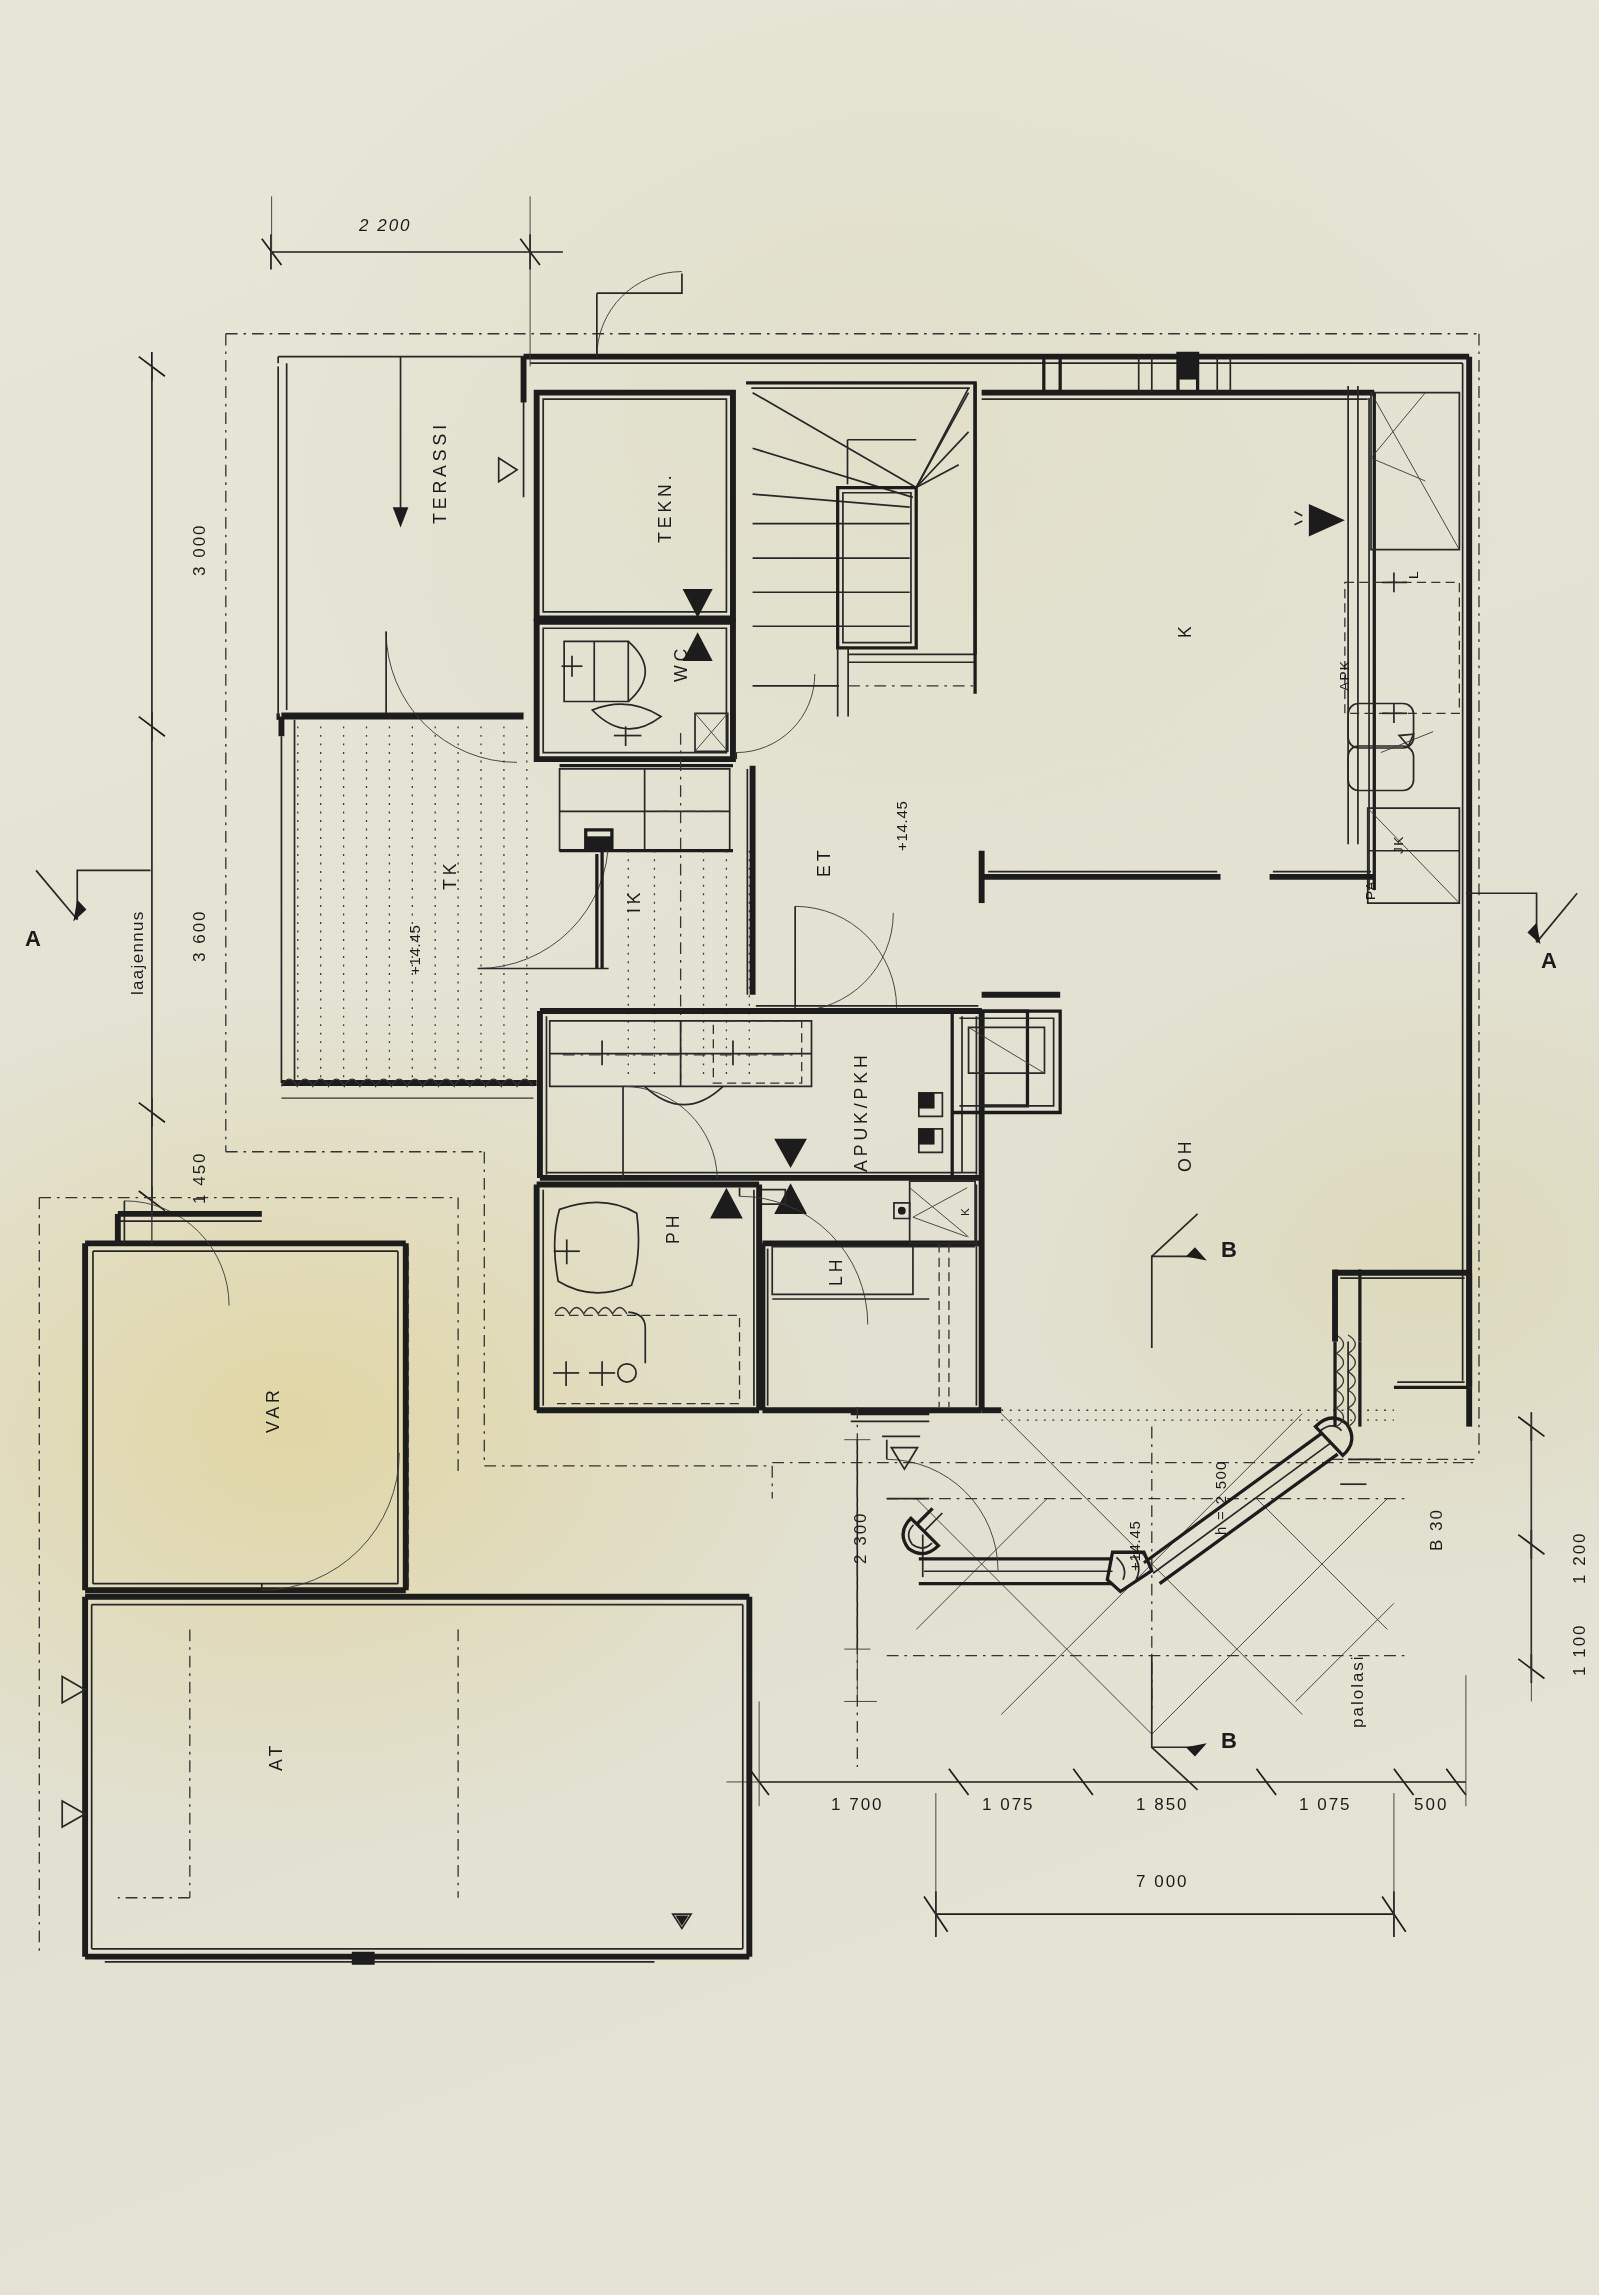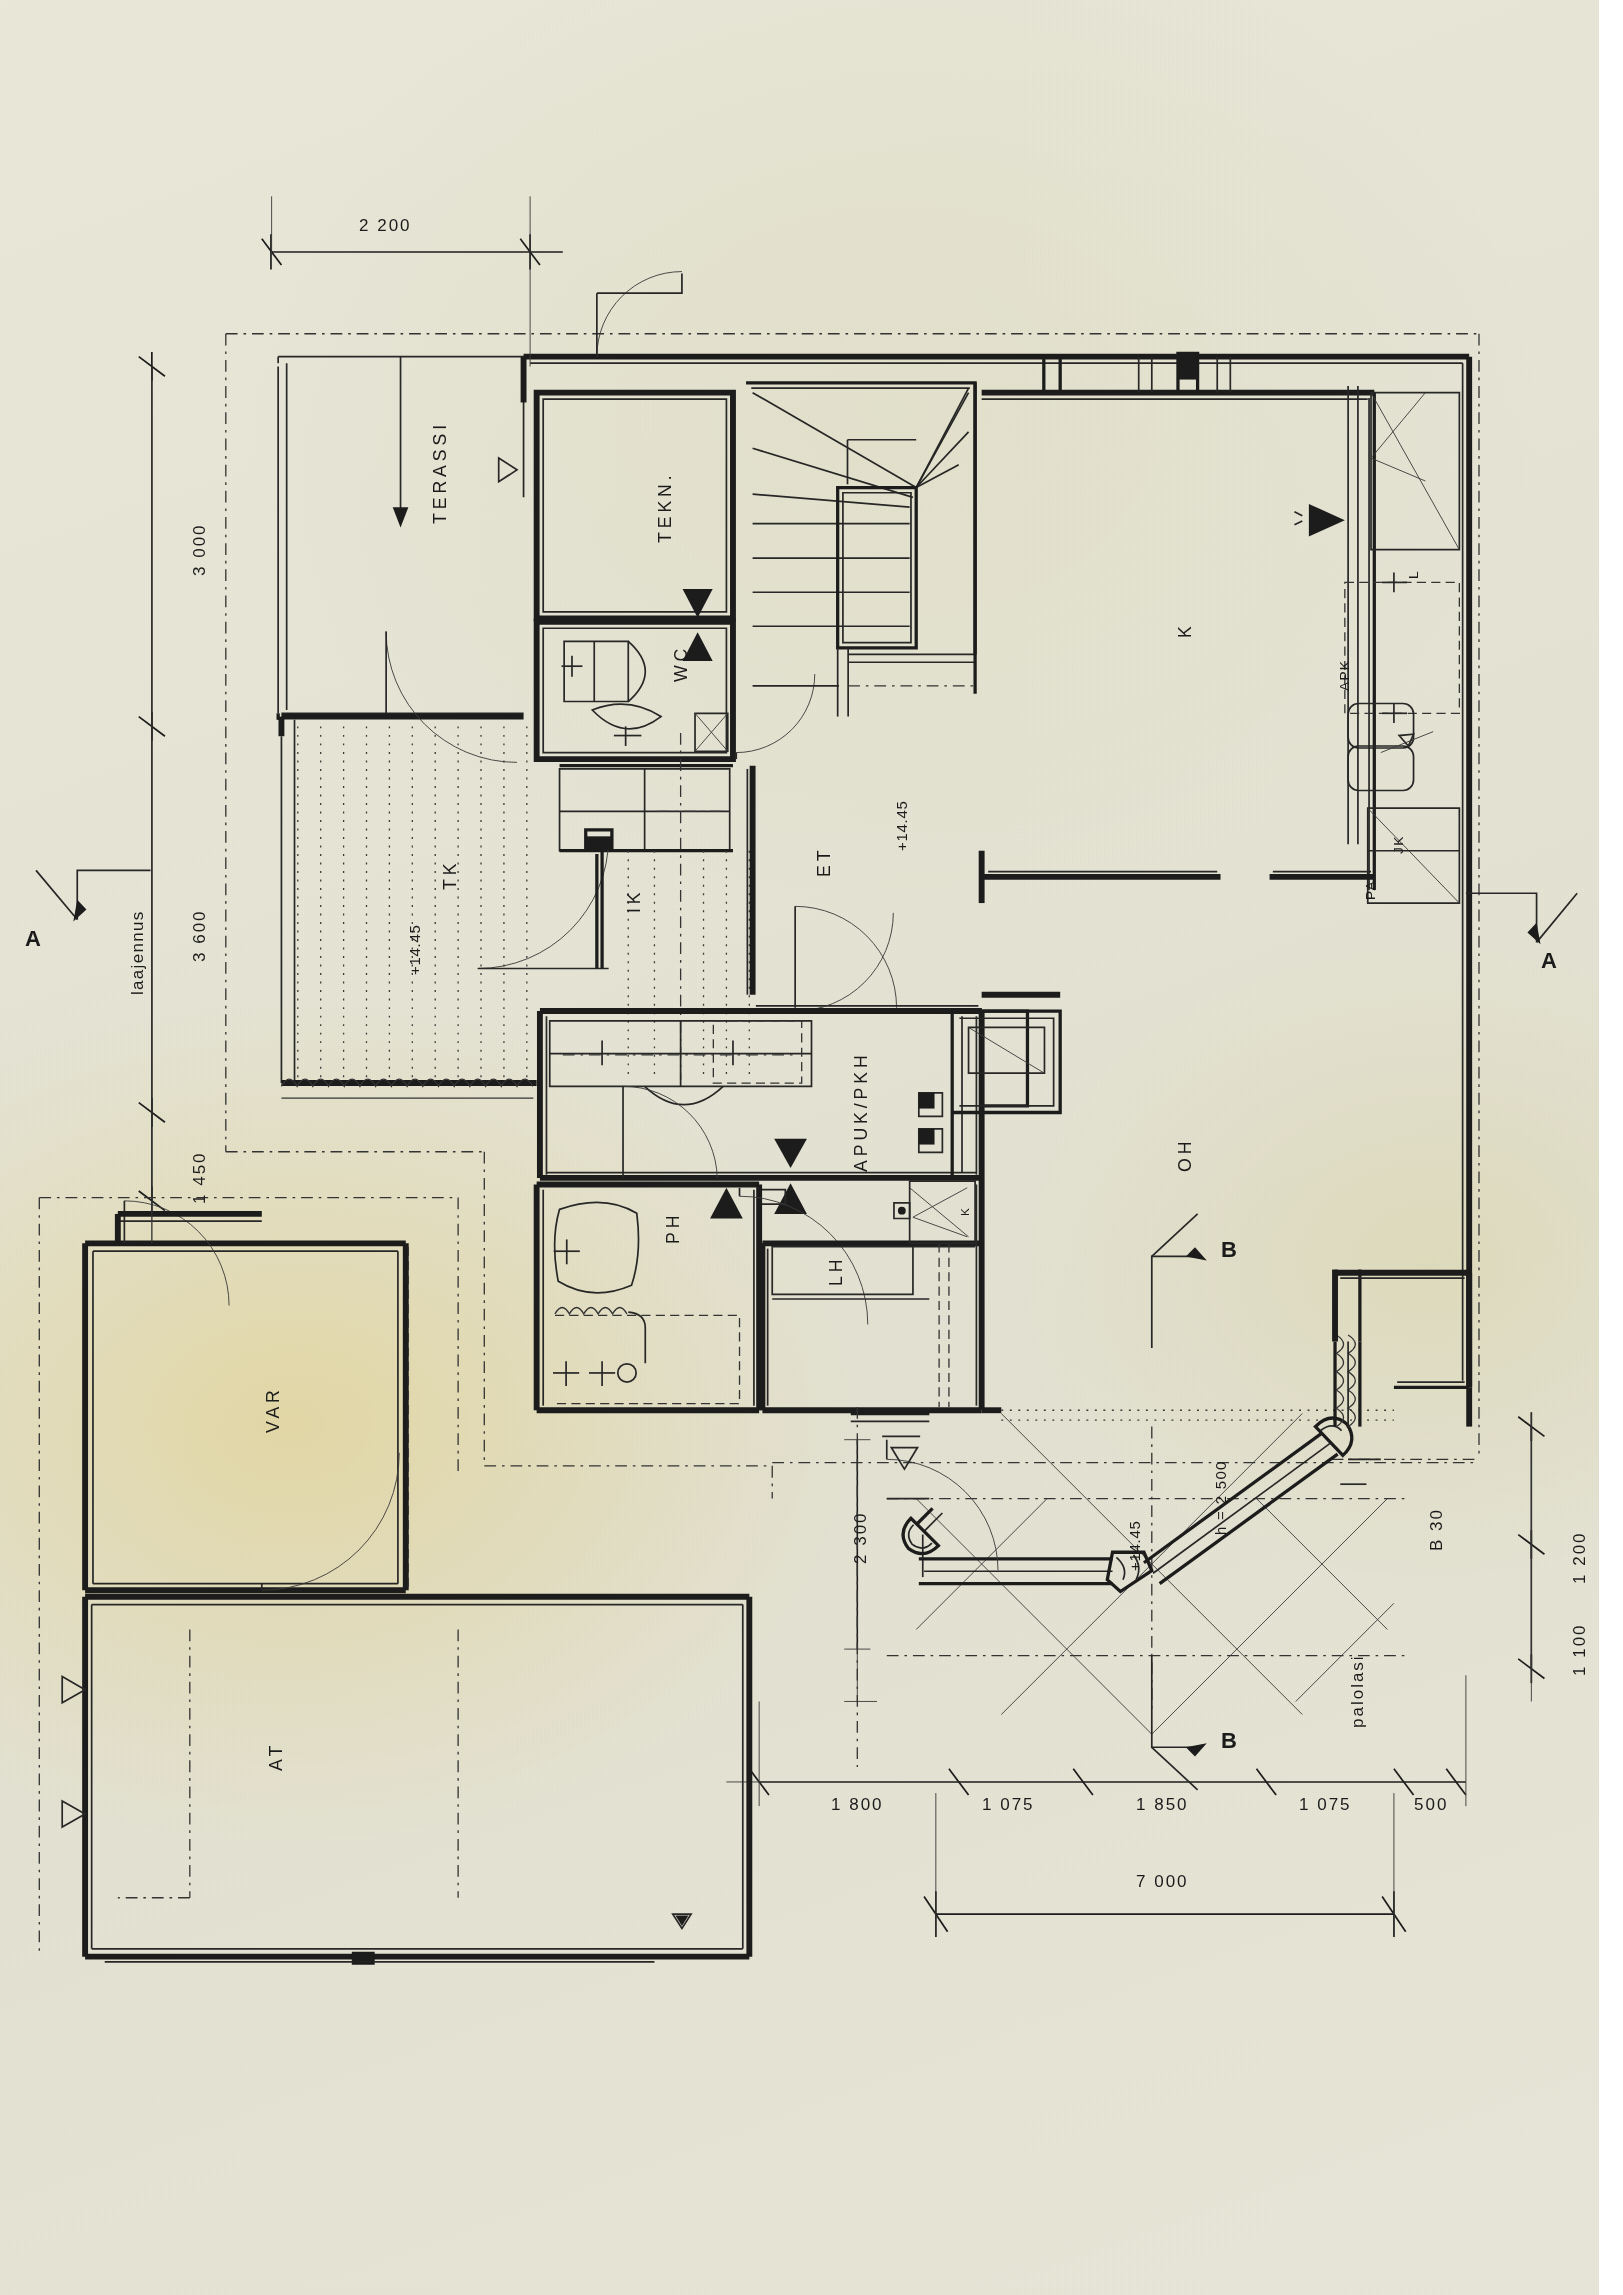--- a/index.html
+++ b/index.html
@@ -594,31 +594,31 @@
       <path class="hair" d="M 2240 2560 L 2240 2760"></path>
       <path class="hair" d="M 1430 2740 L 1430 2960"></path>
       <path class="hair" d="M 2130 2740 L 2130 2960"></path>
       <path class="hair" d="M 415 300 L 415 390"></path>
       <path class="hair" d="M 810 300 L 810 560"></path>
     </g>
 
   </svg>
   </div>
 
-  <div class="lbl dim" style="left:359px;top:216px;">2 200</div>
+  <div class="lbl dim" style="left:359px;top:216px;font-style:italic;">2 200</div>
 
   <div class="lbl dim rot" style="left:190px;top:576px;">3 000</div>
   <div class="lbl dim rot" style="left:190px;top:962px;">3 600</div>
   <div class="lbl dim rot" style="left:190px;top:1204px;">1 450</div>
   <div class="lbl dim rot" style="left:128px;top:995px;letter-spacing:1.3px;">laajennus</div>
 
   <div class="lbl dim rot" style="left:1570px;top:1584px;">1 200</div>
   <div class="lbl dim rot" style="left:1570px;top:1676px;">1 100</div>
 
-  <div class="lbl dim" style="left:831px;top:1795px;">1 800</div>
+  <div class="lbl dim" style="left:831px;top:1795px;">1 700</div>
   <div class="lbl dim" style="left:982px;top:1795px;">1 075</div>
   <div class="lbl dim" style="left:1136px;top:1795px;">1 850</div>
   <div class="lbl dim" style="left:1299px;top:1795px;">1 075</div>
   <div class="lbl dim" style="left:1414px;top:1795px;">500</div>
 
   <div class="lbl dim" style="left:1136px;top:1872px;">7 000</div>
   <div class="lbl dim rot" style="left:851px;top:1564px;">2 300</div>
 
   <div class="lbl room rot" style="left:430px;top:524px;">TERASSI</div>
   <div class="lbl room rot" style="left:655px;top:543px;">TEKN.</div>

